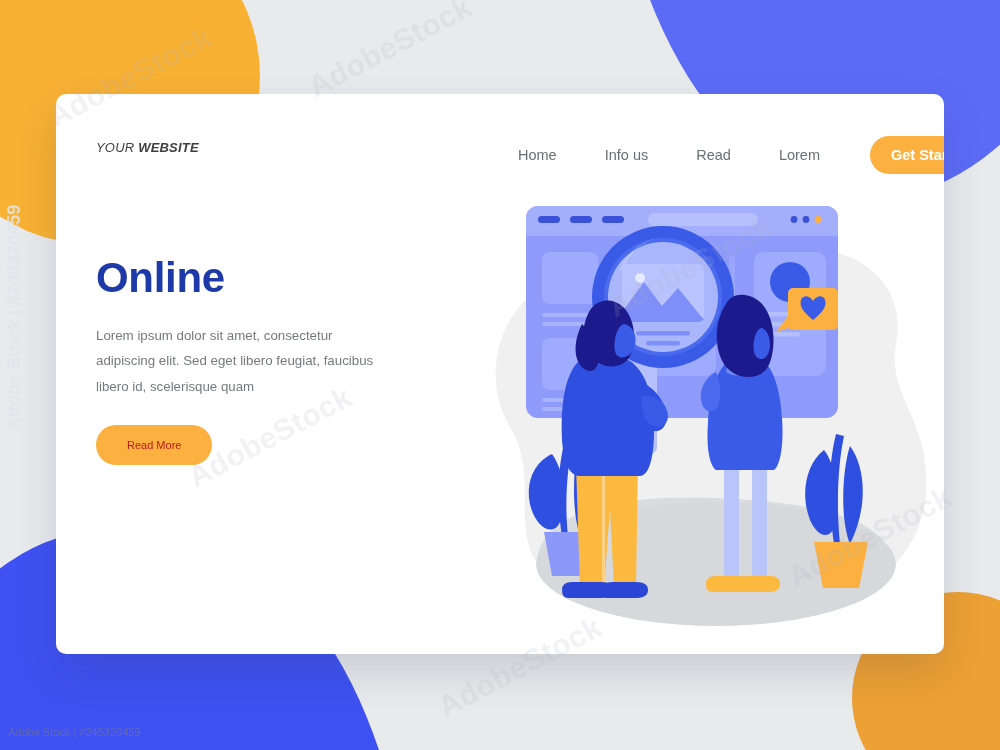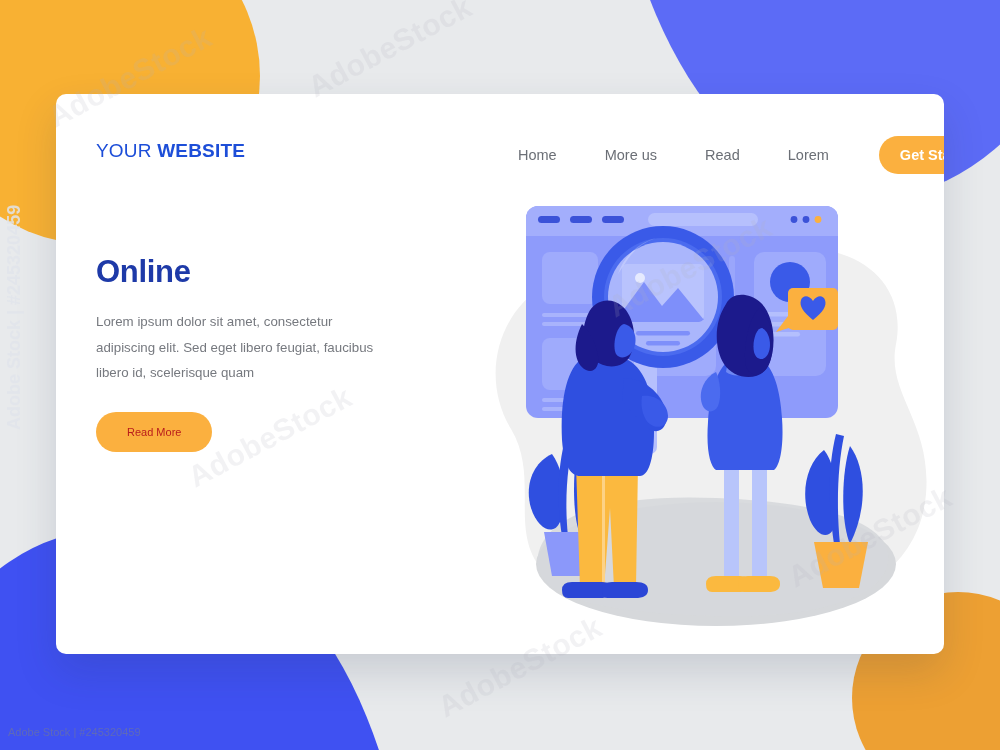--- a/index.html
+++ b/index.html
@@ -58,23 +58,24 @@
   #site-header {
     position: absolute;
     left: 0; top: 0;
     width: 100%; height: 120px;
     display: flex;
     align-items: center;
   }
   #brand {
     position: absolute;
     left: 40px; top: 46px;
-    font-size: 19px;
+    font-size: 13px;
+    font-style: italic;
     letter-spacing: .2px;
-    color: #1d4ed8;
+    color: #404040;
     white-space: nowrap;
   }
   #brand .bold { font-weight: bold; }
 
   #main-nav {
     position: absolute;
     left: 440px; top: 42px;
     display: flex;
     align-items: center;
     gap: 4px;
@@ -96,21 +97,21 @@
     border: none;
     border-radius: 999px;
     padding: 11px 21px;
     cursor: pointer;
     white-space: nowrap;
   }
 
   
   #hero-copy { position: absolute; left: 40px; top: 158px; width: 310px; }
   #hero-title {
-    font-size: 31px;
+    font-size: 42px;
     font-weight: bold;
     line-height: 1.26;
     color: #1e3aa8;
     letter-spacing: -.3px;
   }
   #hero-desc {
     margin-top: 18px;
     font-size: 13.3px;
     line-height: 1.92;
     color: #76797f;
@@ -178,21 +179,21 @@
   <div id="card">
 
     <div id="site-header"></div>
 
     <div id="brand">
       <span>YOUR </span><span class="bold">WEBSITE</span>
     </div>
 
     <nav id="main-nav">
       <a class="nav-link">Home</a>
-      <a class="nav-link">More us</a>
+      <a class="nav-link">Info us</a>
       <a class="nav-link">Read</a>
       <a class="nav-link">Lorem</a>
       <button id="nav-cta">Get Started</button>
     </nav>
 
     <div id="hero-copy">
       <h1 id="hero-title">
         <span>Online</span><br>
       </h1>
       <p id="hero-desc">Lorem ipsum dolor sit amet, consectetur adipiscing elit. Sed eget libero feugiat, faucibus libero id, scelerisque quam</p>

